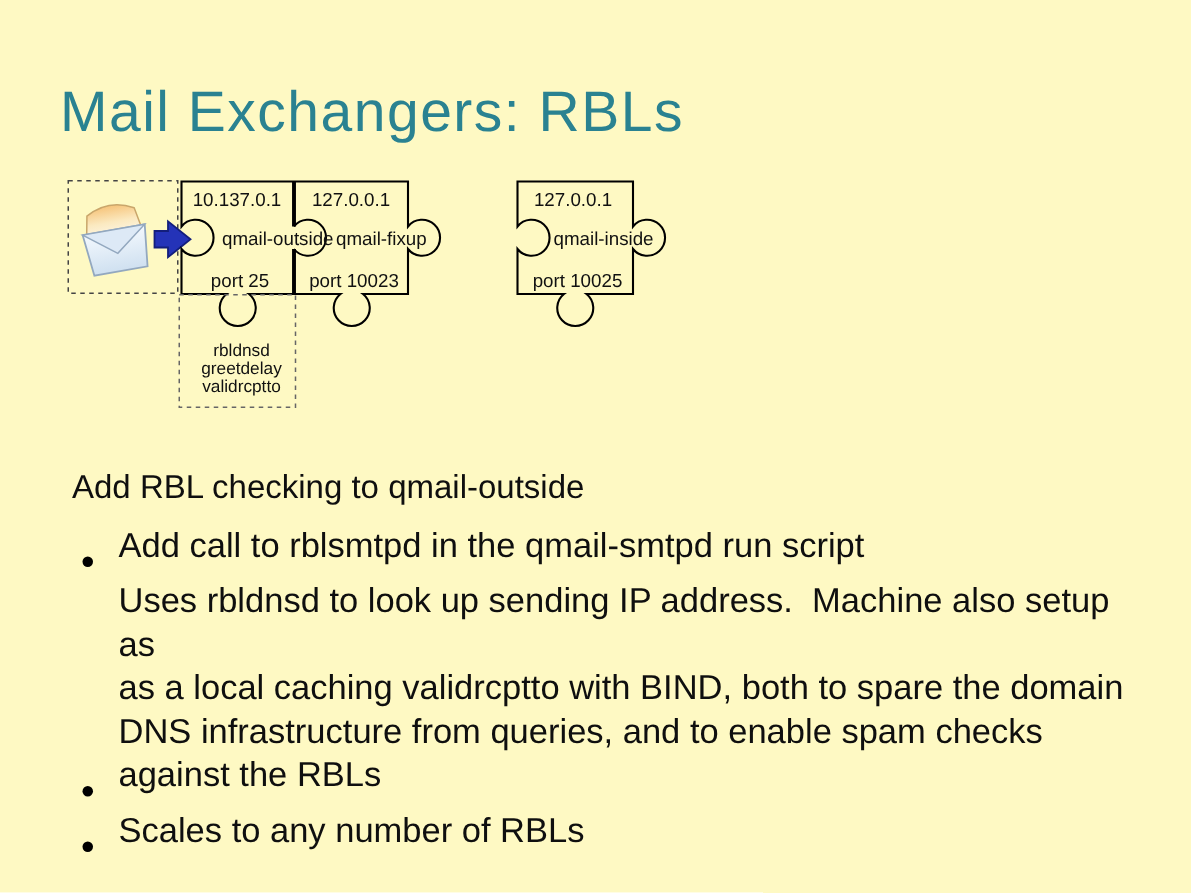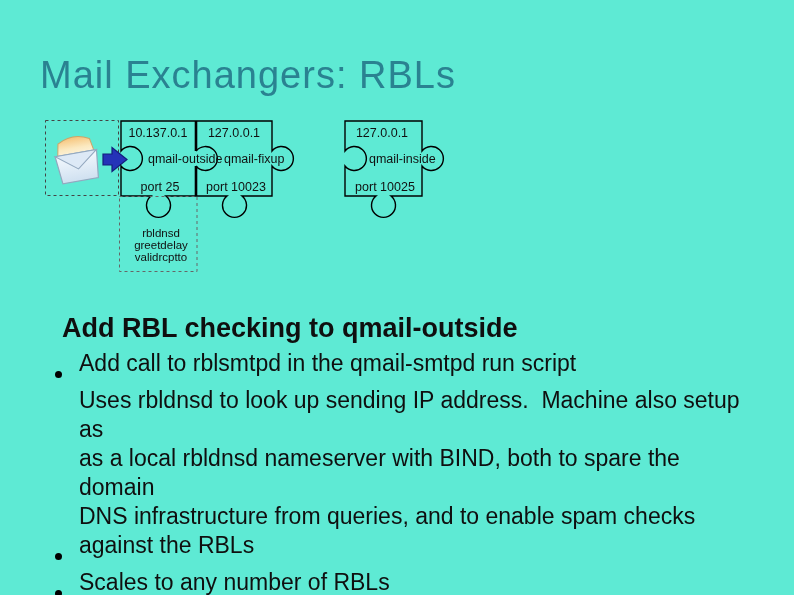--- a/index.html
+++ b/index.html
@@ -1,29 +1,29 @@
 <!DOCTYPE html>
 <html style="--title-color: #2a8291;"><head>
 <meta charset="utf-8">
 <style>
   html,body{margin:0;padding:0;background:#ffffff;}
   body{width:794px;height:595px;overflow:hidden;
        font-family:"Liberation Sans","DejaVu Sans",sans-serif;color:#0f0f0f;}
-  .slide{position:relative;width:794px;height:595px;background:#5eead4;}
+  .slide{position:relative;width:794px;height:595px;background:#fef9c3;}
 
   .title{position:absolute;left:40px;top:54px;font-size:38px;line-height:1.15;
          letter-spacing:1px;color:var(--title-color,#2a8291);white-space:nowrap;}
 
   .diagram-svg{position:absolute;left:0;top:0;width:794px;height:300px;}
   .diagram-svg text{font-family:"Liberation Sans","DejaVu Sans",sans-serif;
                     font-size:12.5px;fill:#111;}
   .diagram-svg text.small{font-size:11.5px;}
 
-  .heading{position:absolute;left:62px;top:312px;font-size:27px;line-height:1.2;
-           white-space:nowrap;font-weight:bold;}
+  .heading{position:absolute;left:48px;top:312px;font-size:22px;line-height:1.2;
+           white-space:nowrap;}
 
   .bullets{position:absolute;left:52px;top:349px;width:706px;
            list-style:none;margin:0;padding:0;}
   .bullets li{display:flex;align-items:flex-end;margin:0 0 8px 0;}
   .dot{flex:none;width:7px;height:7px;border-radius:50%;background:#000;
        margin:11px 17px 0 3px;}
   .btxt{font-size:23px;line-height:29px;white-space:pre-wrap;}
 </style>
 </head>
 <body>
@@ -87,21 +87,21 @@
   <div class="heading">Add RBL checking to qmail-outside</div>
 
   <ul class="bullets">
     <li>
       <span class="dot"></span>
       <span class="btxt">Add call to rblsmtpd in the qmail-smtpd run script</span>
     </li>
     <li>
       <span class="dot"></span>
       <span class="btxt">Uses rbldnsd to look up sending IP address.  Machine also setup as
-as a local rbldnsd nameserver with BIND, both to spare the domain
+as a local caching validrcptto with BIND, both to spare the domain
 DNS infrastructure from queries, and to enable spam checks
 against the RBLs</span>
     </li>
     <li>
       <span class="dot"></span>
       <span class="btxt">Scales to any number of RBLs</span>
     </li>
 
   </ul>
 

